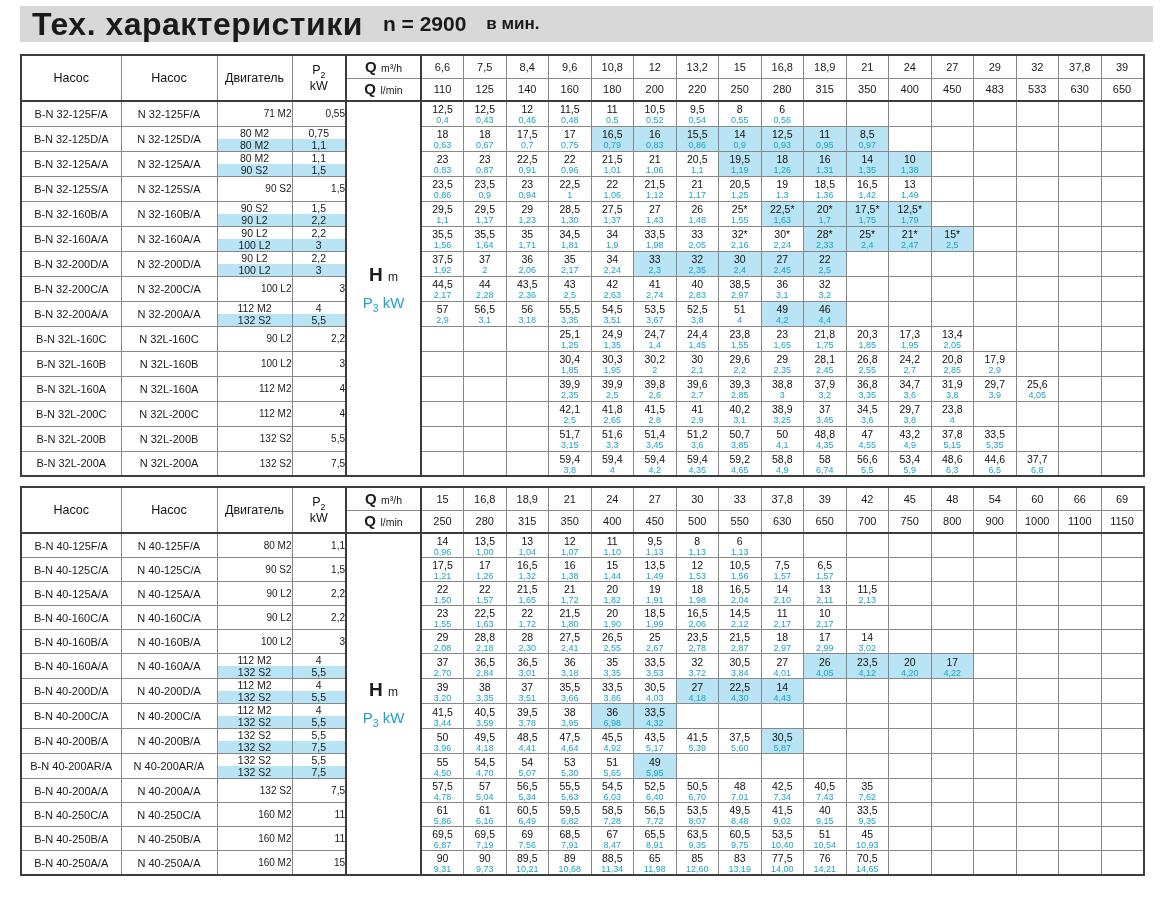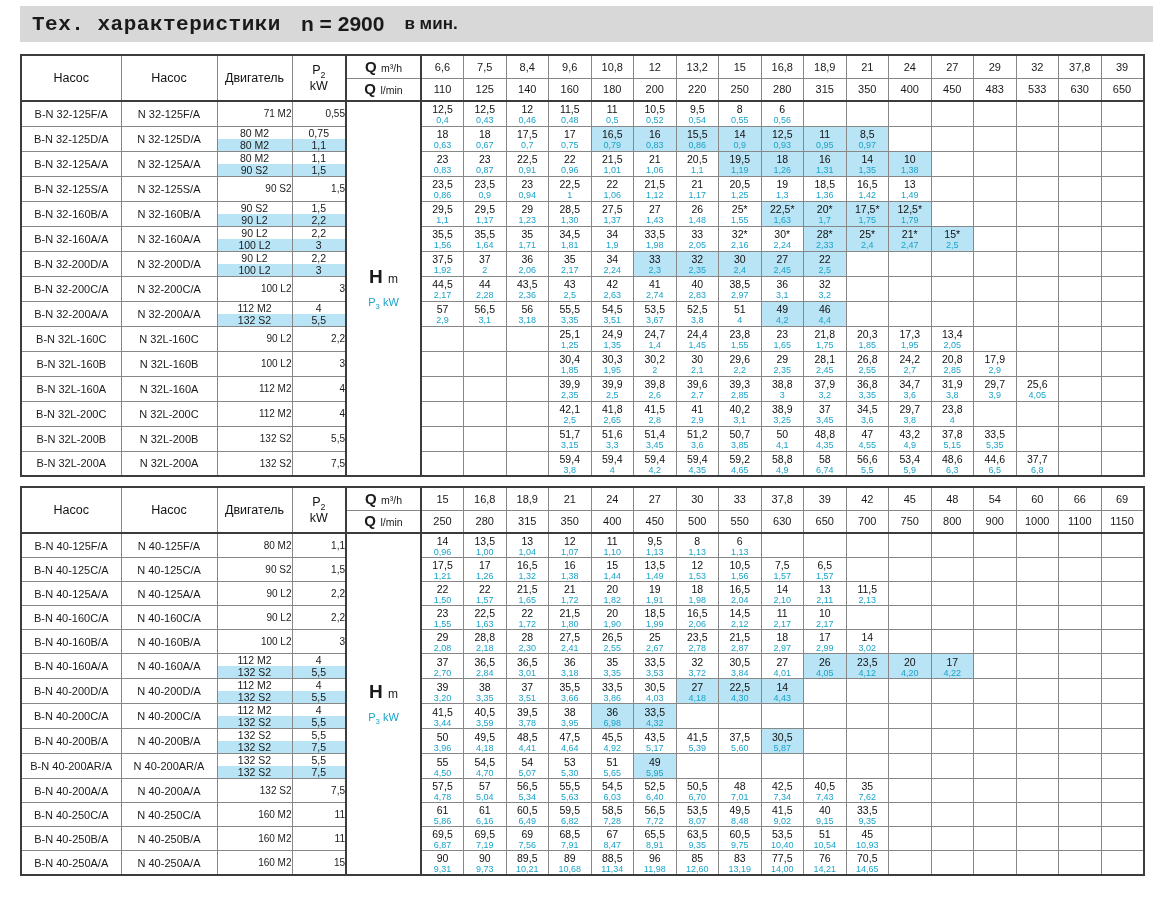--- a/index.html
+++ b/index.html
@@ -1,19 +1,19 @@
 <!DOCTYPE html>
 <html style="--teal: #1ba3c9; --hl: #b9e4f5; --titlebg: #d8d8d8;"><head>
 <meta charset="utf-8">
 <style>
   html,body{margin:0;padding:0;background:#ffffff;}
   body{width:1165px;height:903px;font-family:"Liberation Sans",sans-serif;color:#1a1a1a;overflow:hidden;}
   .page{padding:6px 20px 0 20px;}
   .titlebar{background:var(--titlebg,#d8d8d8);height:36px;width:1121px;display:flex;align-items:center;gap:20px;padding-left:12px;margin-bottom:12px;}
-  .t-main{font-size:21px;font-weight:bold;letter-spacing:.5px;font-family:Liberation Mono, monospace;}
+  .t-main{font-size:32px;font-weight:bold;letter-spacing:.5px;}
   .t-speed{font-size:21px;font-weight:bold;}
   .t-units{font-size:17px;font-weight:bold;}
   table.spec{border-collapse:collapse;table-layout:fixed;width:1123px;margin-bottom:9px;border:2px solid #3c3c3c;}
   .spec td,.spec th{border:1px solid #878787;padding:0;text-align:center;vertical-align:middle;overflow:hidden;font-weight:normal;}
   .spec thead tr{height:23px;}
   .t1 tbody tr{height:25px;}
   .t2 tbody tr{height:21px;}
   .hdr{font-size:12.5px;color:#111;}
   .namecell{font-size:11px;text-align:left;padding-left:9px;white-space:nowrap;margin-left:13px;}
   .thickL{border-left:2px solid #3c3c3c !important;}
@@ -26,21 +26,21 @@
   .mwrap{display:flex;flex-direction:column;height:100%;justify-content:center;}
   .mline{height:12px;line-height:12px;font-size:10.5px;white-space:nowrap;}
   .msingle{font-size:10px;line-height:normal;text-align:right;}
   .hl{background:var(--hl,#b9e4f5);}
   .dcell{vertical-align:top;}
   .hv{font-size:10.5px;line-height:12px;padding-top:1px;color:#111;white-space:nowrap;}
   .pv{font-size:9px;line-height:10px;color:var(--teal,#1ba3c9);white-space:nowrap;}
   .hlabelcell{border-bottom:2px solid #3c3c3c !important;}
   .hm{font-size:19px;font-weight:bold;}
   .hm .unit{font-size:12px;font-weight:normal;}
-  .p3lab{color:var(--teal,#1ba3c9);font-size:11px;margin-top:8px;}
+  .p3lab{color:var(--teal,#1ba3c9);font-size:15px;margin-top:8px;}
   sub{font-size:70%;}
 </style>
 </head>
 <body>
 
 <div class="page">
   <div class="titlebar">
     <span class="t-main">Тех. характеристики</span>
     <span class="t-speed">n = 2900</span>
     <span class="t-units">в мин.</span>
@@ -1924,21 +1924,21 @@
             </td>
             <td class="dcell">
               <div class="hv">89</div>
               <div class="pv">10,68</div>
             </td>
             <td class="dcell">
               <div class="hv">88,5</div>
               <div class="pv">11,34</div>
             </td>
             <td class="dcell">
-              <div class="hv">96</div>
+              <div class="hv">65</div>
               <div class="pv">11,98</div>
             </td>
             <td class="dcell">
               <div class="hv">85</div>
               <div class="pv">12,60</div>
             </td>
             <td class="dcell">
               <div class="hv">83</div>
               <div class="pv">13,19</div>
             </td>

